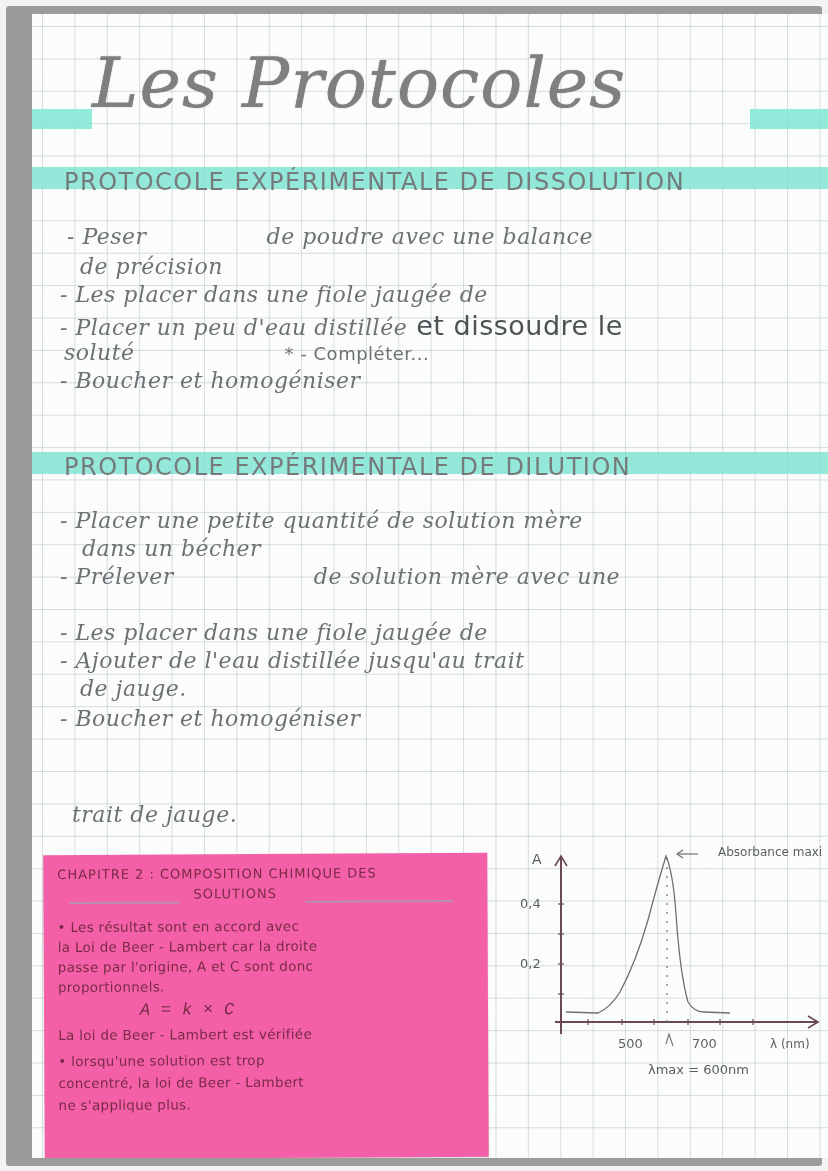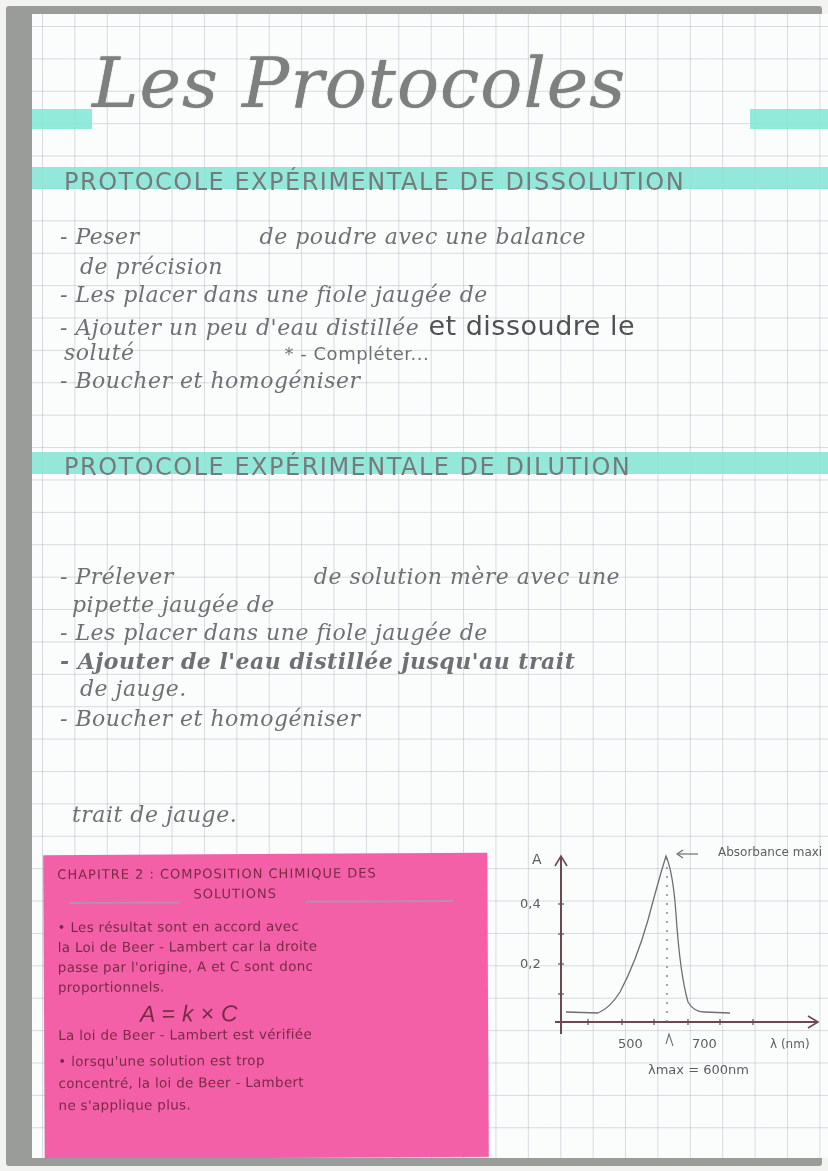--- a/index.html
+++ b/index.html
@@ -49,65 +49,68 @@
       box-shadow: 0 1px 2px rgba(0,0,0,0.15);
     }
     .note .nline {
       position: absolute; left: 14px; color: #7a2a45; font-size: 13.5px;
       font-family: "DejaVu Sans", sans-serif; white-space: nowrap; letter-spacing: 0.3px;
     }
     .note .heading { letter-spacing: 1px; font-size: 13px; }
     .note .rule {
       position: absolute; height: 2px; background: #b98fb0; top: 47px;
     }
-    .note .formula { font-size: 23px; font-style: italic; font-family: Liberation Sans, sans-serif; }
+    .note .formula { font-size: 17px; font-style: italic; font-family: Liberation Mono, monospace; }
     .graph { position: absolute; left: 476px; top: 820px; width: 340px; height: 280px; }
     .gtext { font-family: "DejaVu Sans", sans-serif; fill: #5b5e60; }
   </style>
 </head>
 <body>
 
 <div class="frame"></div>
 <div class="page">
 
   <div class="title-band" style="left:0; width:60px;"></div>
   <div class="title-band" style="left:718px; width:78px;"></div>
   <div class="title">Les Protocoles</div>
 
   <div class="band" style="top:153px; width:796px;"></div>
   <div class="section-heading" style="top:154px;">PROTOCOLE EXPÉRIMENTALE DE DISSOLUTION</div>
 
-  <div class="line" style="top:210px;">
+  <div class="line" style="top:210px;margin-left:7px;">
     <span>- </span><span>Peser</span><span class="gap" style="width:120px"></span><span>de poudre avec une balance</span>
   </div>
   <div class="line" style="top:240px; left:48px;">de précision</div>
   <div class="line" style="top:268px;">
     <span>- </span><span>Les placer dans une fiole jaugée de</span>
   </div>
   <div class="line" style="top:296px;">
-    <span>- </span><span>Ajouter un peu d'eau distillée</span><span class="dark" style="color:#4f5255; font-style:normal; font-family:'DejaVu Sans',sans-serif; font-size:27px;"> et dissoudre le</span>
+    <span>- </span><span>Placer un peu d'eau distillée</span><span class="dark" style="color:#4f5255; font-style:normal; font-family:'DejaVu Sans',sans-serif; font-size:27px;"> et dissoudre le</span>
   </div>
   <div class="line" style="top:326px; left:32px;">
     <span>soluté</span><span class="gap" style="width:150px"></span><span style="font-size:18px; font-style:normal; font-family:'DejaVu Sans',sans-serif;">* - Compléter...</span>
   </div>
   <div class="line" style="top:354px;">
     <span>- </span><span>Boucher et homogéniser</span>
   </div>
 
   <div class="band" style="top:438px; width:796px;"></div>
   <div class="section-heading" style="top:439px;text-align:center;">PROTOCOLE EXPÉRIMENTALE DE DILUTION</div>
 
+  <div class="line" style="top:494px;">
+    <span>- </span><span>Placer une petite quantité de solution mère</span>
+  </div>
+  <div class="line" style="top:522px; left:50px;">dans un bécher</div>
   <div class="line" style="top:550px;">
     <span>- </span><span>Prélever</span><span class="gap" style="width:140px"></span><span>de solution mère avec une</span>
   </div>
-  <div class="line" style="top:578px; left:40px;">pipette jaugée de</div>
   <div class="line" style="top:606px;">
     <span>- </span><span>Les placer dans une fiole jaugée de</span>
   </div>
-  <div class="line" style="top:634px;font-weight:bold;">
+  <div class="line" style="top:634px;">
     <span>- </span><span>Ajouter de l'eau distillée jusqu'au trait</span>
   </div>
   <div class="line" style="top:662px; left:48px;">de jauge.</div>
   <div class="line" style="top:692px;">
     <span>- </span><span>Boucher et homogéniser</span>
   </div>
 
   <div class="line" style="top:788px; left:40px;">trait de jauge.</div>
 
   <div class="note" style="left:12px;">

